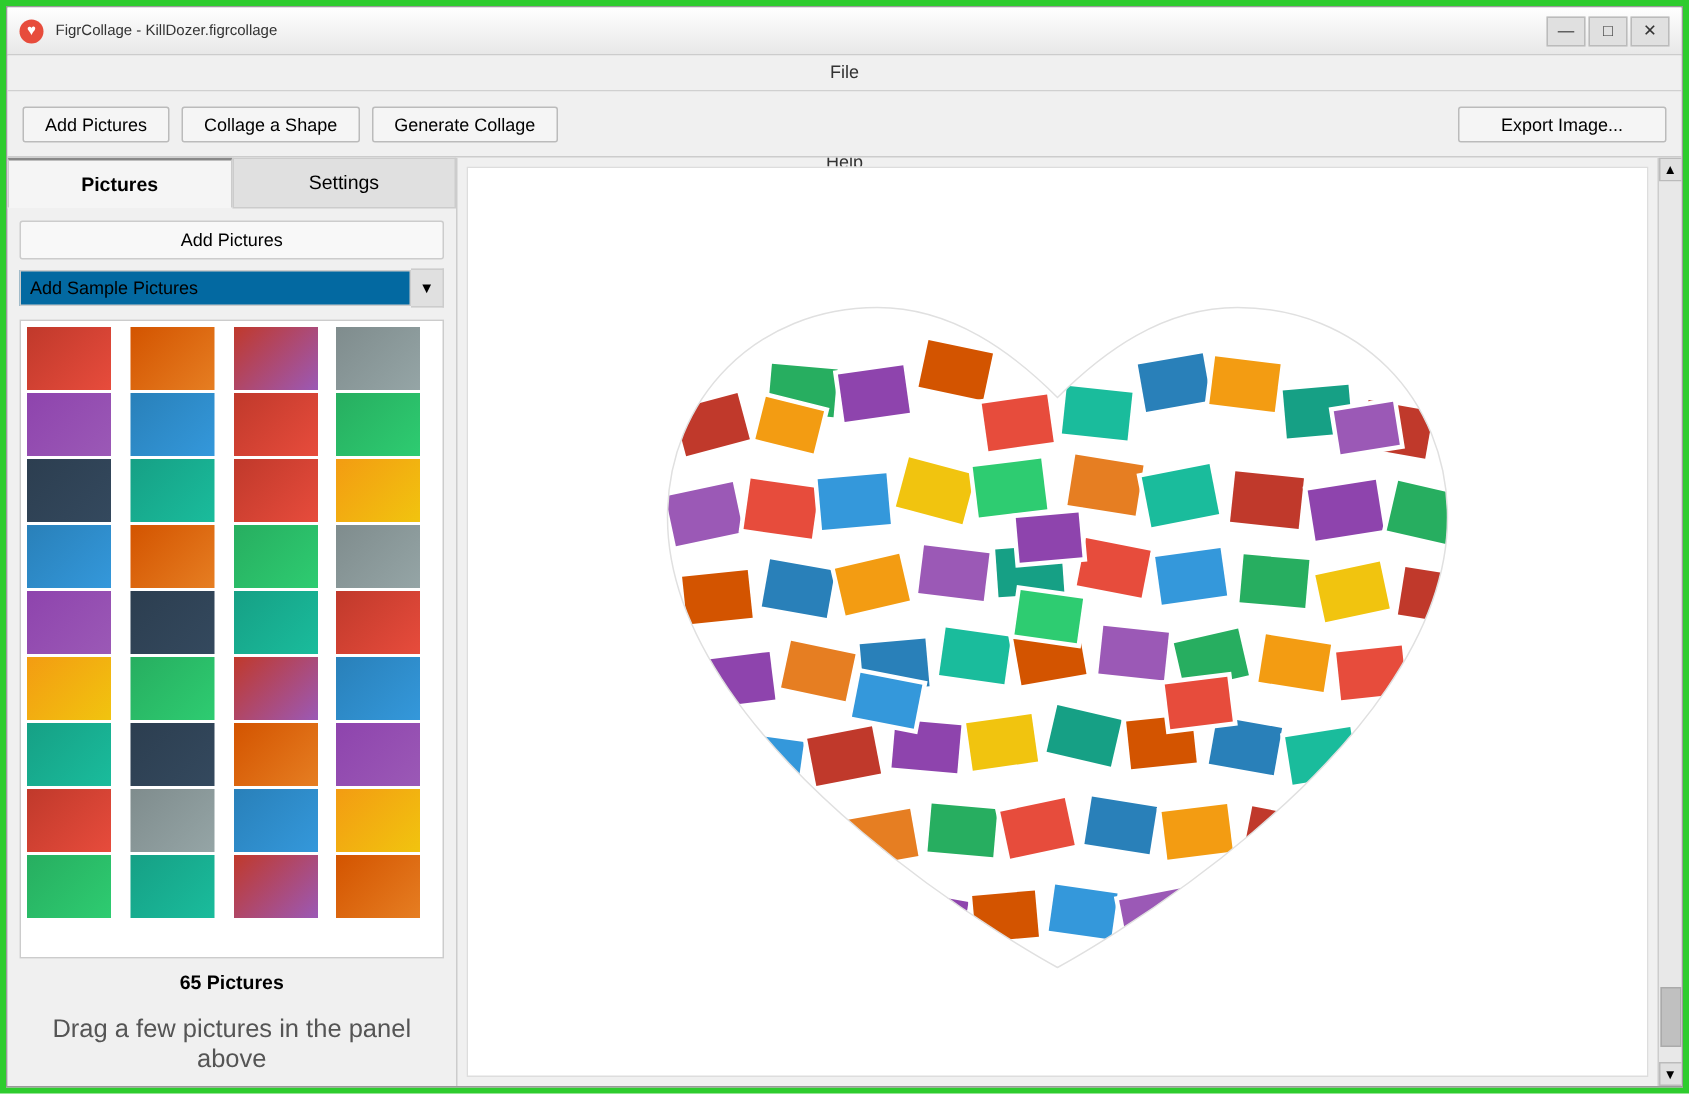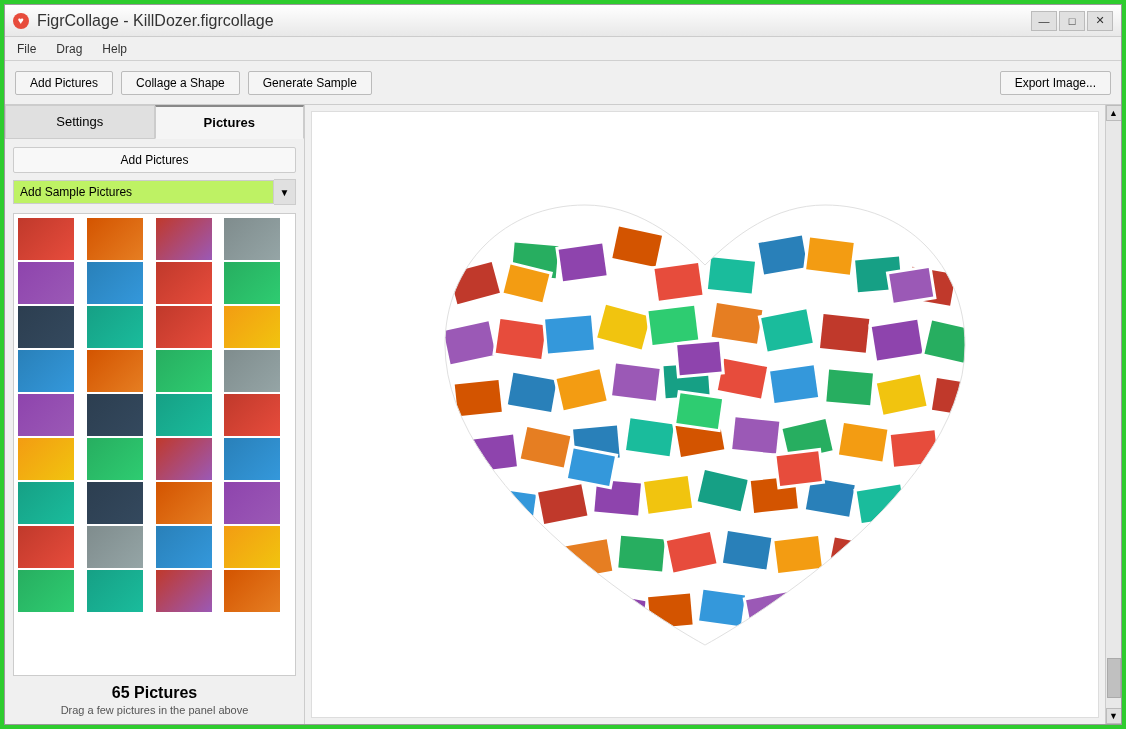--- a/index.html
+++ b/index.html
@@ -30,41 +30,41 @@
     .title-bar-icon {
       width: 16px; height: 16px;
       background: #e74c3c;
       border-radius: 50%;
       margin-right: 8px;
       display: flex; align-items: center; justify-content: center;
       font-size: 10px; color: white;
     }
     .title-text {
       flex: 1;
-      font-size: 16px;
+      font-size: 10px;
       color: #333;
     }
     .window-controls {
       display: flex; gap: 2px;
     }
     .win-btn {
       width: 26px; height: 20px;
       background: #e0e0e0;
       border: 1px solid #bbb;
       cursor: pointer;
       display: flex; align-items: center; justify-content: center;
       font-size: 11px; color: #333;
     }
     .win-btn.close { background: #e0e0e0; }
     .menu-bar {
       background: #f0f0f0;
       border-bottom: 1px solid #d0d0d0;
       padding: 2px 8px;
       display: flex; gap: 12px;
-      height: 24px; align-items: center;
+      height: 24px; align-items: center; flex-direction: column;
     }
     .menu-item {
       font-size: 12px;
       color: #333;
       cursor: pointer;
       padding: 2px 4px;
     }
     .toolbar {
       background: #f0f0f0;
       border-bottom: 1px solid #ccc;
@@ -77,21 +77,21 @@
       border: 1px solid #bbb;
       padding: 4px 14px;
       cursor: pointer;
       font-size: 12px;
       border-radius: 2px;
     }
     .export-btn {
       margin-left: auto;
       background: #f5f5f5;
       border: 1px solid #bbb;
-      padding: 4px 14px;
+      padding: 4px 28px;
       cursor: pointer;
       font-size: 12px;
       border-radius: 2px;
     }
     .content-area {
       display: flex;
       flex: 1;
       overflow: hidden;
     }
     .left-panel {
@@ -139,21 +139,21 @@
       width: 100%;
     }
     .dropdown-row {
       display: flex;
       align-items: center;
     }
     .dropdown-select {
       flex: 1;
       padding: 4px 6px;
       border: 1px solid #ccc;
-      background: #bef264;
+      background: #0369a1;
       font-size: 12px;
       cursor: pointer;
       appearance: none;
       -webkit-appearance: none;
     }
     .dropdown-arrow {
       background: #e0e0e0;
       border: 1px solid #ccc;
       border-left: none;
       width: 22px; height: 26px;
@@ -186,26 +186,26 @@
       width: 100%; height: 100%;
       display: flex; align-items: center; justify-content: center;
       font-size: 8px; color: rgba(255,255,255,0.7);
     }
     .panel-footer {
       padding: 8px;
       text-align: center;
     }
     .pic-count {
       font-weight: bold;
-      font-size: 16px;
+      font-size: 13px;
     }
     .pic-hint {
-      font-size: 11px;
+      font-size: 17px;
       color: #555;
-      margin-top: 2px;
+      margin-top: 14px;
     }
     .main-canvas {
       flex: 1;
       background: white;
       border: 1px solid #ddd;
       margin: 6px;
       position: relative;
       display: flex; align-items: center; justify-content: center;
       overflow: hidden;
     }
@@ -273,31 +273,31 @@
 
   <div class="menu-bar">
     <div class="menu-item">File</div>
     <div class="menu-item">Drag</div>
     <div class="menu-item">Help</div>
   </div>
 
   <div class="toolbar">
     <button class="toolbar-btn">Add Pictures</button>
     <button class="toolbar-btn">Collage a Shape</button>
-    <button class="toolbar-btn">Generate Sample</button>
+    <button class="toolbar-btn">Generate Collage</button>
     <button class="export-btn">Export Image...</button>
   </div>
 
   <div class="content-area">
 
     <div class="left-panel">
 
       <div class="tabs">
+        <div class="tab active">Pictures</div>
         <div class="tab">Settings</div>
-        <div class="tab active">Pictures</div>
       </div>
 
       <div class="panel-controls">
         <button class="panel-btn">Add Pictures</button>
         <div class="dropdown-row">
           <select class="dropdown-select">
             <option>Add Sample Pictures</option>
           </select>
           <div class="dropdown-arrow">▼</div>
         </div>

